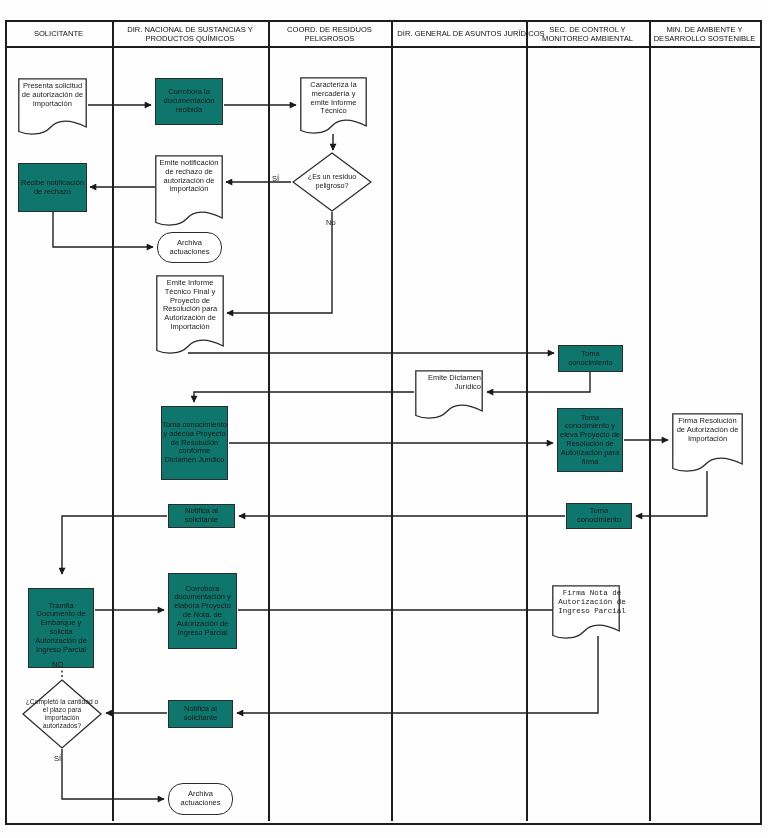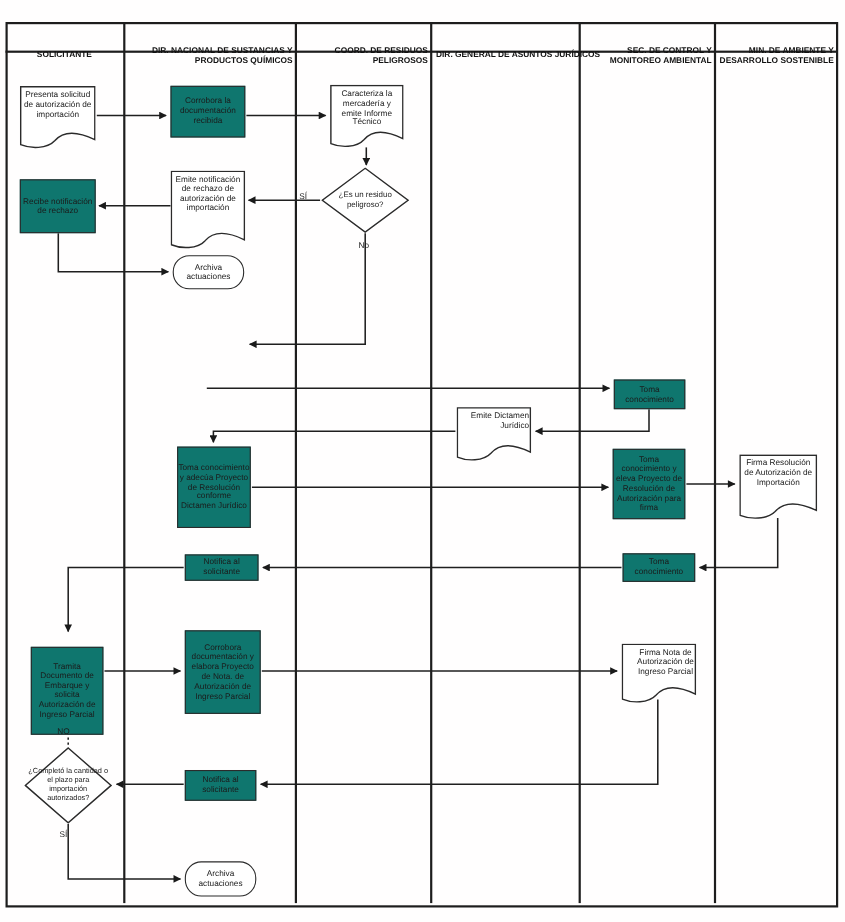--- a/index.html
+++ b/index.html
@@ -4,22 +4,22 @@
 <style>
   html,body { margin:0; padding:0; background:#ffffff; }
   .canvas {
     position:relative; width:768px; height:838px; background:#fffefe;
     font-family:"Liberation Sans", sans-serif; overflow:hidden;
   }
   
   .gridline { position:absolute; background:#1d1d1d; }
   .outer-border { position:absolute; border:2px solid #1d1d1d; background:transparent; }
   .lane-header {
-    position:absolute; top:36px; height:27px; display:flex; align-items:center; justify-content:center;
-    text-align:right; font-weight:bold; font-size:7.6px; line-height:9px; color:#111; padding:0 2px; box-sizing:border-box;
+    position:absolute; top:20px; height:27px; display:flex; align-items:center; justify-content:center;
+    text-align:center; font-weight:normal; font-size:7.6px; line-height:9px; color:#111; padding:0 2px; box-sizing:border-box;
   }
   
   .edges { position:absolute; left:0; top:0; z-index:2; }
   
   .node {
     position:absolute; z-index:3; box-sizing:border-box; display:flex; align-items:center; justify-content:center;
     text-align:center; font-size:7.5px; line-height:8.8px; color:#1b1b1b;
   }
   .rect { border:1.4px solid #2b2b2b; background:#0f766e; }
   .term { border:1.4px solid #2b2b2b; background:#ffffff; border-radius:15px; }
@@ -114,20 +114,26 @@
         <path d="M0.8,0.8 L67.2,0.8 L67.2,63 C 48.96,54 38.080000000000005,56 31.28,64 C 24.48,71.5 9.520000000000001,71.2 0.8,67.5 Z" fill="#ffffff" stroke="#2b2b2b" stroke-width="1.3"></path>
       </svg>
     <span class="nlabel">Emite notificación de rechazo de autorización de importación</span>
     </div>
   <div class="node rect" style="left:18px;  top:163px; width:69px;  height:49px;">
     <span class="nlabel">Recibe notificación de rechazo</span>
     </div>
   <div class="node term" style="left:157px; top:232px; width:65px;  height:31px;">
     <span class="nlabel">Archiva actuaciones</span>
     </div>
+  <div class="node doc" style="left:156px; top:275px; width:68px;  height:80px;">
+      <svg width="68" height="80">
+        <path d="M0.8,0.8 L67.2,0.8 L67.2,71 C 48.96,62 38.080000000000005,64 31.28,72 C 24.48,79.5 9.520000000000001,79.2 0.8,75.5 Z" fill="#ffffff" stroke="#2b2b2b" stroke-width="1.3"></path>
+      </svg>
+    <span class="nlabel">Emite Informe Técnico Final y Proyecto de Resolución para Autorización de Importación</span>
+    </div>
   <div class="node rect" style="left:558px; top:345px; width:65px;  height:27px;">
     <span class="nlabel">Toma conocimiento</span>
     </div>
   <div class="node doc" style="left:415px; top:370px; width:68px;  height:50px;text-align:right;">
       <svg width="68" height="50">
         <path d="M0.8,0.8 L67.2,0.8 L67.2,41 C 48.96,32 38.080000000000005,34 31.28,42 C 24.48,49.5 9.520000000000001,49.2 0.8,45.5 Z" fill="#ffffff" stroke="#2b2b2b" stroke-width="1.3"></path>
       </svg>
     <span class="nlabel">Emite Dictamen Jurídico</span>
     </div>
   <div class="node rect" style="left:161px; top:406px; width:67px;  height:74px;">
@@ -147,21 +153,21 @@
     </div>
   <div class="node rect" style="left:566px; top:503px; width:66px;  height:26px;">
     <span class="nlabel">Toma conocimiento</span>
     </div>
   <div class="node rect" style="left:28px;  top:588px; width:66px;  height:80px;">
     <span class="nlabel">Tramita Documento de Embarque y solicita Autorización de Ingreso Parcial</span>
     </div>
   <div class="node rect" style="left:168px; top:573px; width:69px;  height:76px;">
     <span class="nlabel">Corrobora documentación y elabora Proyecto de Nota. de Autorización de Ingreso Parcial</span>
     </div>
-  <div class="node doc" style="left:565px; top:585px; width:80px;  height:55px;">
+  <div class="node doc" style="left:552px; top:585px; width:80px;  height:55px;font-family:Liberation Mono, monospace;">
       <svg width="68" height="55">
         <path d="M0.8,0.8 L67.2,0.8 L67.2,46 C 48.96,37 38.080000000000005,39 31.28,47 C 24.48,54.5 9.520000000000001,54.2 0.8,50.5 Z" fill="#ffffff" stroke="#2b2b2b" stroke-width="1.3"></path>
       </svg>
     <span class="nlabel">Firma Nota de Autorización de Ingreso Parcial</span>
     </div>
   <div class="node diamond d2" style="left:22px; top:679px; width:80px; height:70px;">
       <svg width="80" height="70">
         <polygon points="40,1 79,35 40,69 1,35" fill="#ffffff" stroke="#2b2b2b" stroke-width="1.3"></polygon>
       </svg>
     <span class="nlabel">¿Completó la cantidad o el plazo para importación autorizados?</span>

